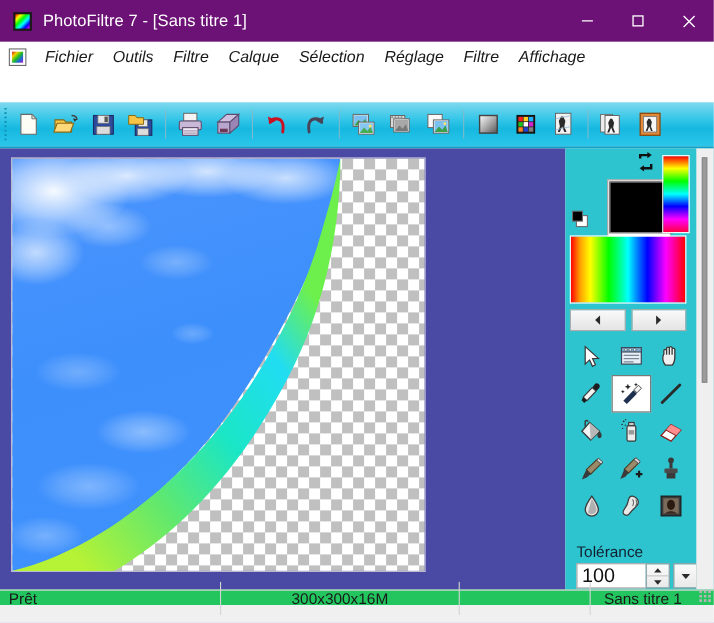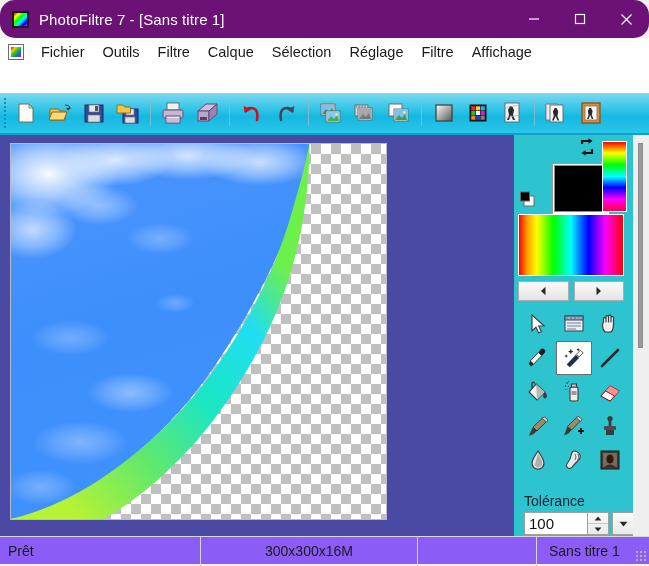--- a/index.html
+++ b/index.html
@@ -14,21 +14,21 @@
     width: 649px; height: 566px;
     overflow: hidden;
     background: #f0f0f0;
   }
 
   
   .titlebar {
     position: absolute; left: 0; top: 0;
     width: 649px; height: 38px;
     background: #6c1175;
-    display: flex; align-items: center; border-radius: 15px;
+    display: flex; align-items: center;
   }
   .app-icon {
     width: 17px; height: 17px;
     margin-left: 12px; margin-right: 10px;
     background: #1a1a1a;
     padding: 1px;
     box-sizing: border-box;
     position: relative;
     flex: 0 0 auto;
   }
@@ -78,20 +78,21 @@
   }
   .menu-doc-icon .mini {
     position: absolute; left: 2px; top: 2px; right: 2px; bottom: 2px;
     background: linear-gradient(135deg, #d01010 0%, #f0d000 25%, #20c020 50%, #2060e0 75%, #b020c0 100%);
   }
   .menu-item {
     font-size: 14.5px;
     color: #1a1a1a;
     padding: 2px 9px;
     white-space: nowrap;
+    font-style: italic;
   }
   .mdi-controls {
     position: absolute; right: 4px; top: 62px;
     display: flex; gap: 1px;
   }
   .mdi-btn {
     width: 21px; height: 19px;
     border: 1px solid #cfcfcf;
     background: #fdfdfd;
     display: flex; align-items: center; justify-content: center;
@@ -236,21 +237,21 @@
     position: absolute; left: 10px; top: 377px;
     width: 110px; height: 23px;
     display: flex;
   }
   .tol-input {
     width: 63px; height: 23px;
     background: #ffffff;
     border: 1px solid #a0a0a0;
     border-right: none;
     box-sizing: border-box;
-    font-size: 15px;
+    font-size: 18px;
     color: #101010;
     display: flex; align-items: center;
     padding-left: 4px;
   }
   .tol-spin {
     width: 22px; height: 23px;
     border: 1px solid #a0a0a0;
     background: linear-gradient(to bottom, #fbfbfb, #e9e9e9);
     box-sizing: border-box;
     display: flex; flex-direction: column;
@@ -279,22 +280,22 @@
     position: absolute; left: 5px; top: 8px;
     width: 5px; height: 205px;
     background: #9b9b9b;
     border: 1px solid #8a8a8a;
     box-sizing: border-box;
   }
 
   
   .statusbar {
     position: absolute; left: 0; top: 536px;
-    width: 649px; height: 28px;
-    background: #8b5cf6;
+    width: 649px; height: 14px;
+    background: #22c55e;
     border-top: 1px solid #d8d8d8;
     box-sizing: border-box;
     display: flex; align-items: center;
     font-size: 14px; color: #1a1a1a;
   }
   .sb-cell {
     height: 30px;
     display: flex; align-items: center;
     box-sizing: border-box;
     white-space: nowrap;

